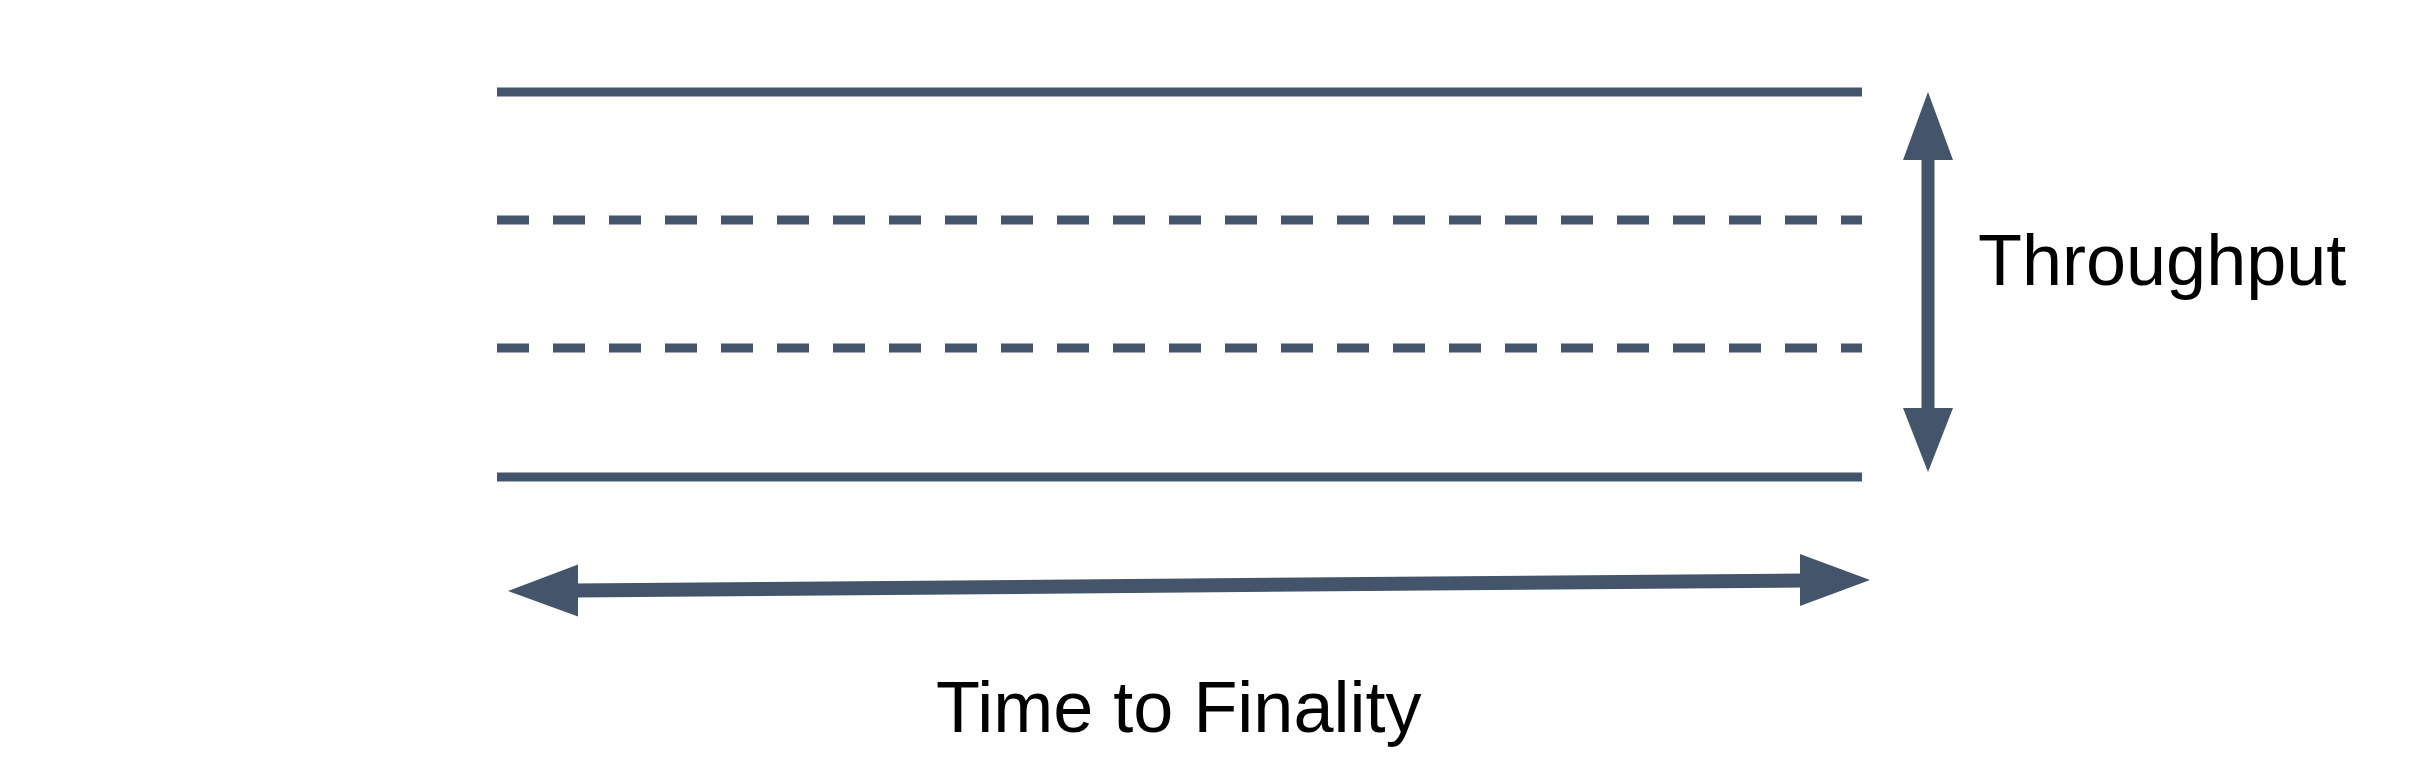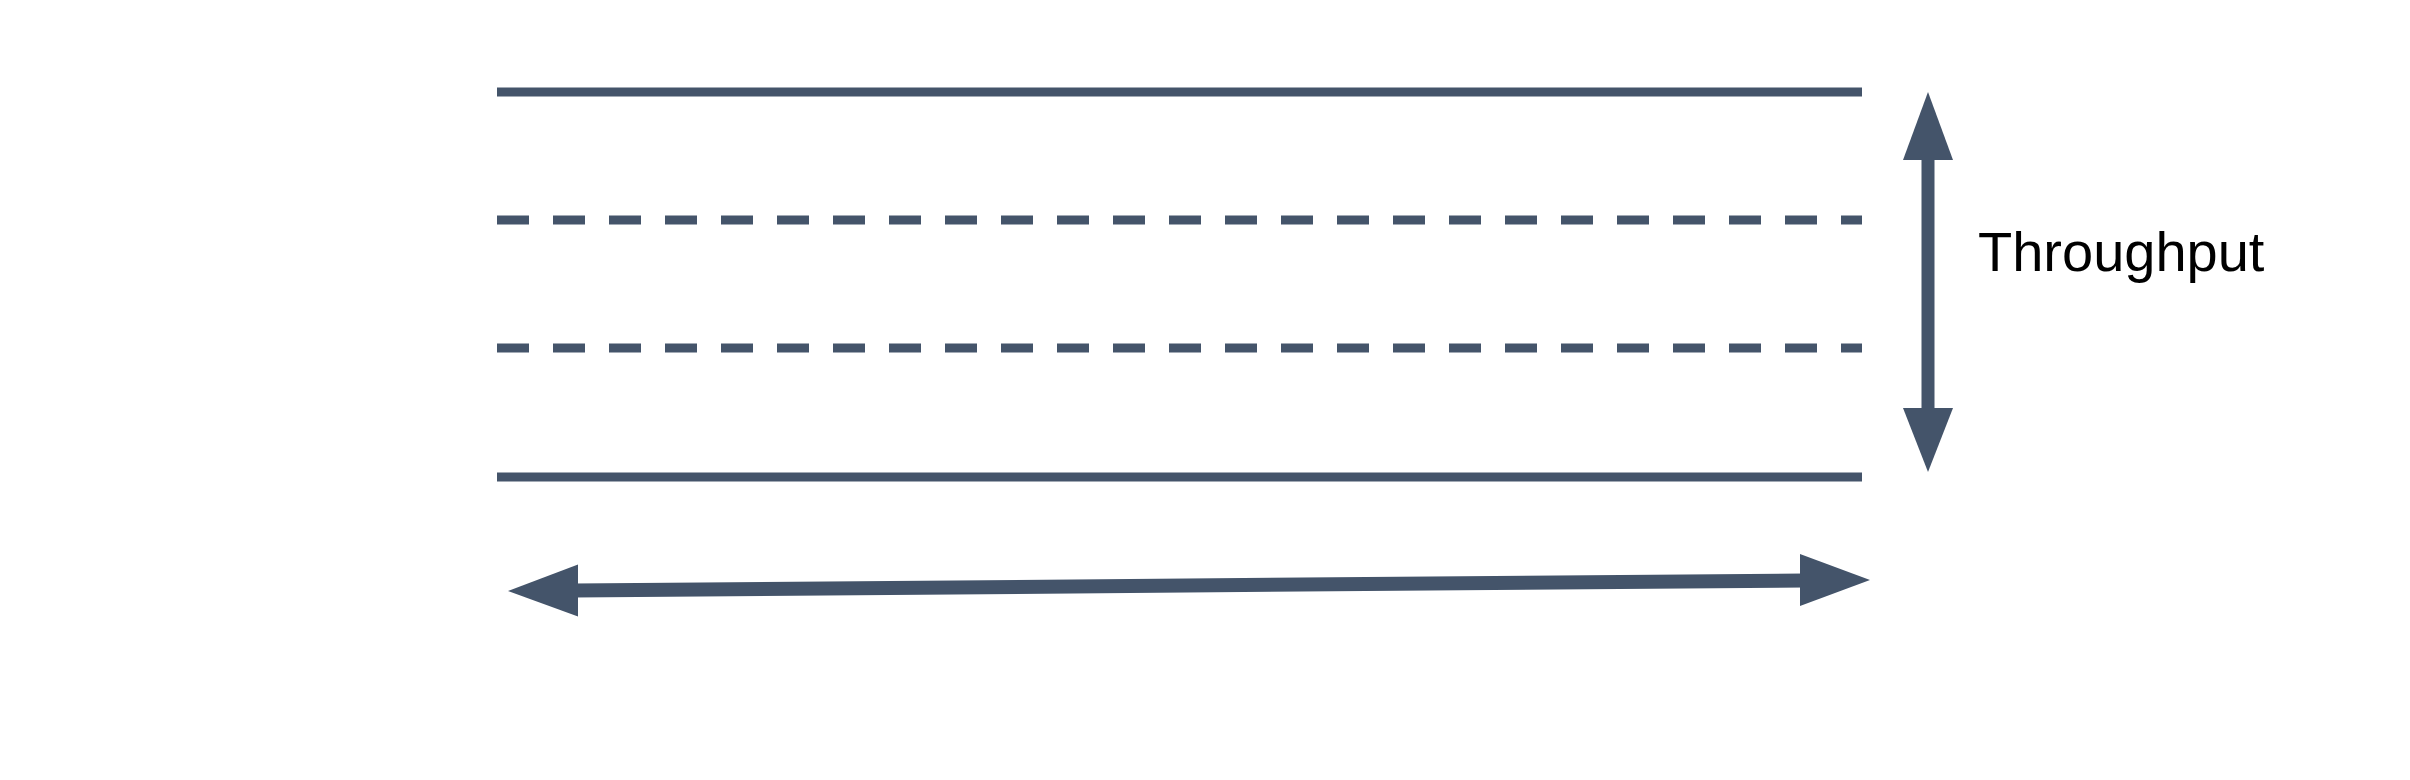--- a/index.html
+++ b/index.html
@@ -19,21 +19,21 @@
     position: absolute;
     left: 0;
     top: 0;
     width: 2410px;
     height: 780px;
     display: block;
   }
   .axis-label {
     position: absolute;
     color: #000000;
-    font-size: 56px;
+    font-size: 72px;
     line-height: 1;
     white-space: nowrap;
     font-weight: 400;
   }
   .axis-label.throughput {
     left: 1978px;
     top: 224px;
   }
   .axis-label.time-to-finality {
     left: 936px;
@@ -63,14 +63,15 @@
 
     <g>
       <line x1="574" y1="590.5" x2="1804" y2="580.5" stroke-width="14" stroke="#44546a"></line>
       <polygon points="508,591 578,564.5 578,616.5" fill="#44546a"></polygon>
       <polygon points="1870,580 1800,554 1800,606" fill="#44546a"></polygon>
     </g>
   </svg>
 
   <div class="axis-label throughput">Throughput</div>
 
+  <div class="axis-label time-to-finality">Time to Finality</div>
 
 </div>
 
 </body></html>

